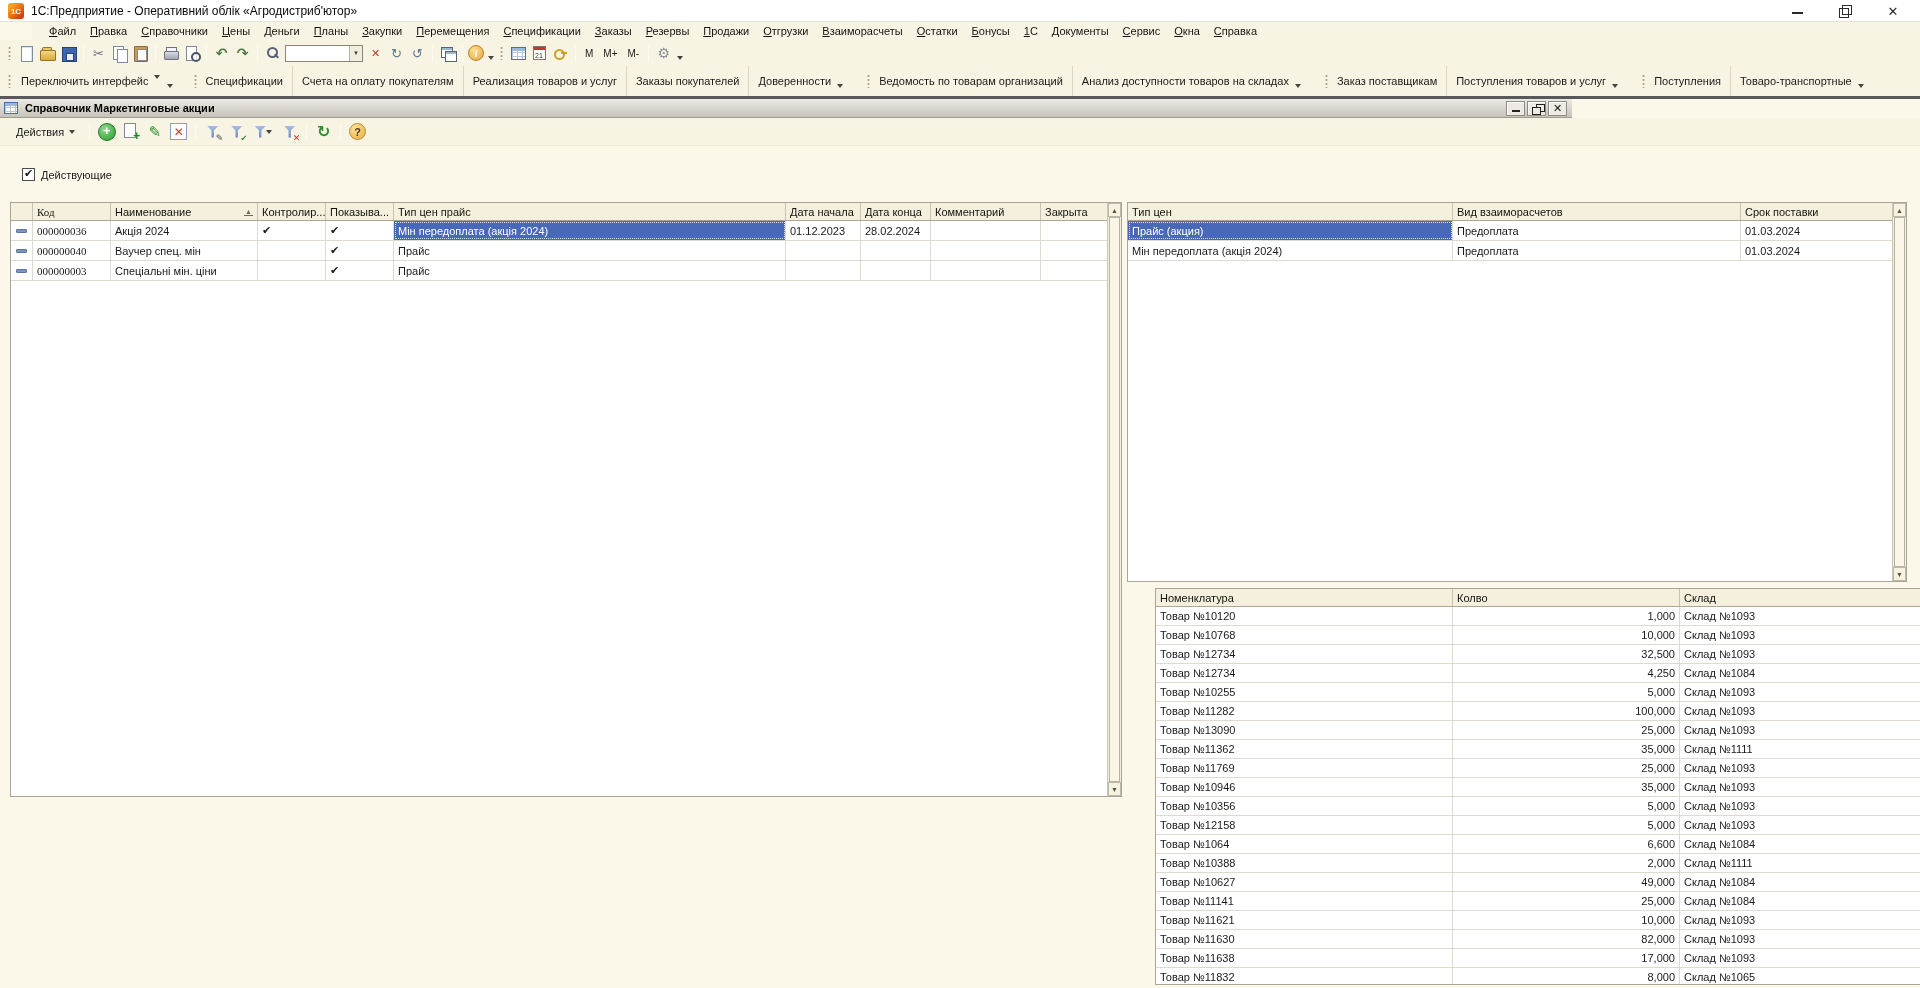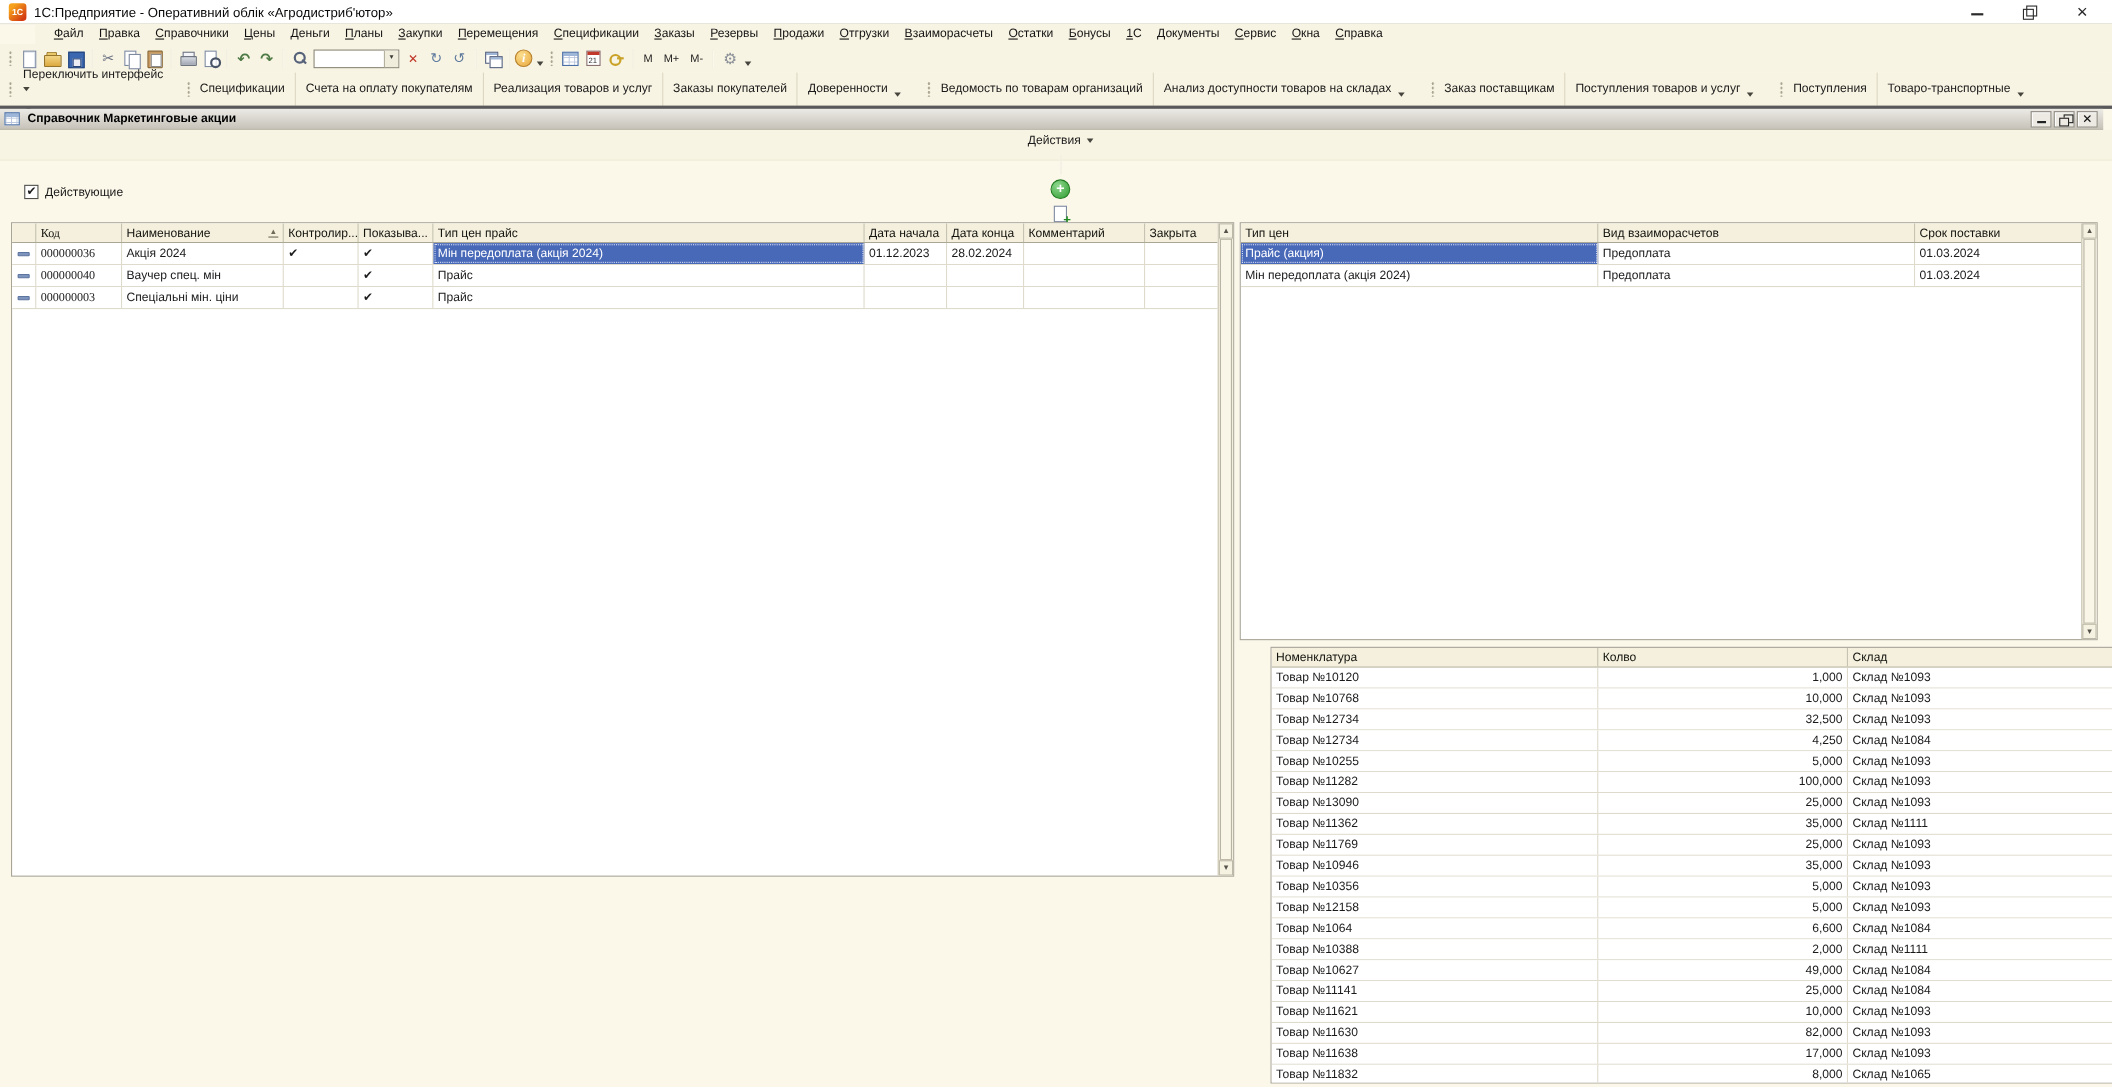--- a/index.html
+++ b/index.html
@@ -72,46 +72,46 @@
   .i-cal::after { content:"21"; position:absolute; left:1px; bottom:0; font-size:7px; color:#333; }
   .i-key::before { content:""; position:absolute; left:3px; top:5px; width:7px; height:7px; border:2px solid #C9A227; border-radius:50%; }
   .i-key::after  { content:""; position:absolute; left:10px; top:8px; width:6px; height:2px; background:#C9A227; box-shadow:3px 2px 0 -1px #C9A227; }
   .m-btn { font-size:10px; color:#1a1a1a; padding:2px 4px; flex:none; }
   .i-service::before { content:"⚙"; font-size:14px; color:#8A8F98; }
   .caret { width:0; height:0; border-left:3px solid transparent; border-right:3px solid transparent; border-top:4px solid #45453E; flex:none; }
   .chev-low { margin-top:9px; margin-left:2px; }
 
   
   .ifacebar { position:absolute; left:0; top:66px; width:1920px; height:30px; background:#F8F4E3; display:flex; align-items:center; padding-left:4px; }
-  .if-switch { display:flex; align-items:flex-start; gap:5px; padding:5px 6px; white-space:nowrap;flex-direction:column; }
+  .if-switch { display:flex; align-items:flex-start; gap:5px; padding:5px 6px; white-space:nowrap; }
   .if-items { display:flex; align-items:center; height:100%; }
   .ifbtn { display:flex; align-items:center; height:100%; padding:0 9px; white-space:nowrap; border-left:1px solid #DBD7C4; position:relative; }
   .ifbtn.gb { border-left:none; margin-left:6px; }
   .ifbtn.gb::before { content:""; width:3px; height:14px; margin-right:9px;
     background-image:radial-gradient(circle,#A9A591 1px,transparent 1.2px); background-size:3px 4px; background-repeat:repeat-y; }
   .ifbtn .dd { display:none; }
   .ifbtn .dd.vis { display:block; margin-left:6px; margin-top:9px; }
 
   
   .mdi-sep { position:absolute; left:0; top:96px; width:1920px; height:3px; background:#59595B; }
-  .mdi-titlebar { position:absolute; left:0; top:99px; width:1912px; height:19px;
+  .mdi-titlebar { position:absolute; left:0; top:99px; width:1572px; height:19px;
     background:linear-gradient(#ECEAE5,#C7C3BA); border-bottom:1px solid #9E9B90; display:flex; align-items:center; padding-left:4px;justify-content:flex-end; }
   .mdi-icon { width:14px; height:12px; border:1px solid #4A6FA5; background:#fff;
     background-image:linear-gradient(#9EB6D8 3px,transparent 3px),linear-gradient(90deg,#B9C6DC 1px,transparent 1px),linear-gradient(#B9C6DC 1px,transparent 1px);
     background-size:100% 100%,5px 100%,100% 4px; flex:none; }
   .mdi-title { font-weight:bold; margin-left:7px; color:#000; }
   .mdi-controls { margin-left:auto; display:flex; gap:2px; margin-right:5px; }
   .mdi-btn { position:relative; width:19px; height:15px; background:#EDEAE3; border:1px solid #8F8C82; box-shadow:inset 1px 1px 0 #fff; }
   .g-min::before { content:""; position:absolute; left:5px; bottom:3px; width:8px; height:2px; background:#222; }
   .g-res::before { content:""; position:absolute; width:7px; height:6px; border:1px solid #222; top:2px; left:8px; }
   .g-res::after  { content:""; position:absolute; width:7px; height:6px; border:1px solid #222; background:#EDEAE3; top:5px; left:4px; }
   .g-close::before { content:"✕"; position:absolute; left:4px; top:0px; font-size:11px; color:#111; }
 
   
-  .actionsbar { position:absolute; left:0; top:118px; width:1920px; height:28px; background:#F8F4E3; display:flex; align-items:center; padding-left:8px; gap:3px; border-bottom:1px solid #EFEBD9;flex-direction:column; }
+  .actionsbar { position:absolute; left:0; top:118px; width:1920px; height:28px; background:#F8F4E3; display:flex; align-items:center; padding-left:8px; gap:3px; border-bottom:1px solid #EFEBD9; }
   .act-menu { display:flex; align-items:center; gap:5px; padding:4px 8px; }
   .ai { position:relative; width:21px; height:21px; display:flex; align-items:center; justify-content:center; flex:none; }
   .a-add::before { content:"+"; width:16px; height:16px; line-height:14px; text-align:center;
     background:radial-gradient(circle at 35% 30%,#8ED88E,#2F9B2F); border:1px solid #1F7A1F; border-radius:50%; color:#fff; font-size:13px; font-weight:bold; }
   .a-addcopy::before { content:""; position:absolute; left:4px; top:2px; width:10px; height:13px; background:#fff; border:1px solid #7E8AA0; }
   .a-addcopy::after { content:"+"; position:absolute; right:1px; bottom:-1px; color:#1F8A1F; font-size:12px; font-weight:bold; }
   .a-edit::before { content:"✎"; font-size:15px; color:#2F8F2F; }
   .a-del { width:17px; height:17px; background:#fff; border:1px solid #8AA0C8; margin:2px; }
   .a-del::before { content:"✕"; color:#D0342C; font-weight:bold; font-size:12px; }
   .funnel { display:block; width:12px; height:12px; background:linear-gradient(#A8BEE0,#6C88B8);

